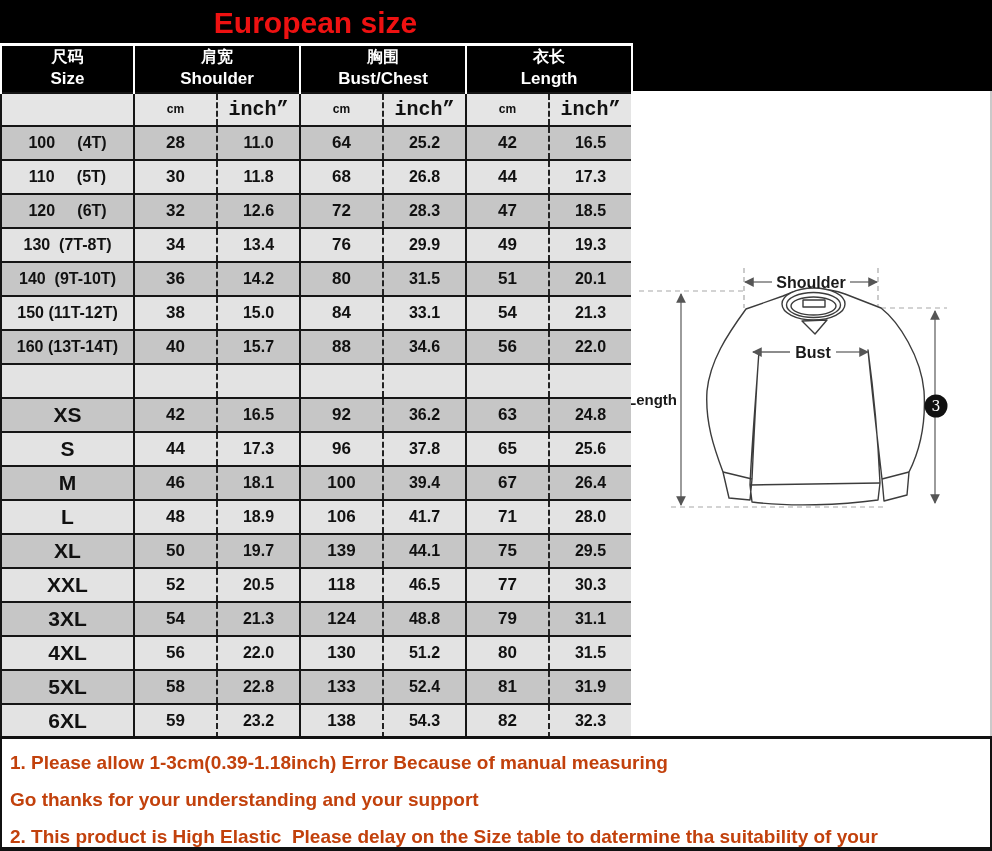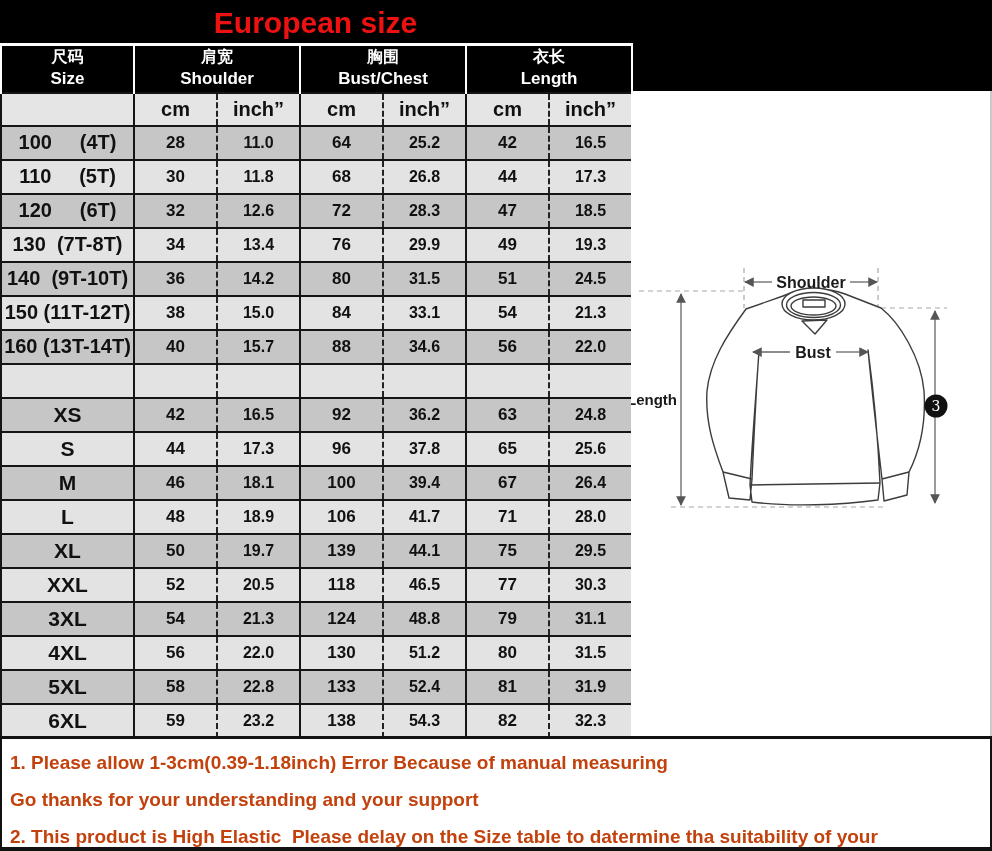--- a/index.html
+++ b/index.html
@@ -14,31 +14,31 @@
   
   table.size-table{position:absolute;left:0;top:43px;width:631px;border-collapse:collapse;table-layout:fixed;}
   .size-table th{background:#000;color:#fff;border-top:3px solid #fff;border-left:2px solid #fff;
                  height:48px;padding:0;text-align:center;vertical-align:middle;}
   .size-table th:first-child{border-left:2px solid #fff;margin-top:14px;}
   .size-table th:last-child{border-right:2px solid #fff;}
   .hdr-zh{font-size:16px;font-weight:bold;line-height:19px;}
   .hdr-en{font-size:17px;font-weight:bold;line-height:25px;}
   .size-table td{border-top:2px solid #151515;text-align:center;vertical-align:middle;
                  padding:0;height:34px;font-weight:bold;color:#111;}
-  tr.units td{height:33px;background:#e5e5e5;font-size:20px;}
+  tr.units td{height:33px;background:#e5e5e5;font-size:12px;}
   tr.dark td{background:#c6c6c6;}
   tr.light td{background:#e3e3e3;}
   .c-size{border-left:2px solid #151515;font-size:21px;white-space:pre;}
   .c-cm{border-left:2px solid #151515;font-size:17px;}
   .c-in{border-left:2px dashed #222;font-size:16px;color:var(--accent,#ee1111);}
   td.c-in:last-child,th:last-child{border-right:2px solid #151515;}
   .size-table td:last-child{border-right:2px solid #151515;}
-  td.kid{font-size:20px;}
+  td.kid{font-size:16px;}
   td.adult{font-size:21px;}
-  tr.units td.c-in{font-size:20px;}
+  tr.units td.c-in{font-size:20px;font-family:Liberation Mono, monospace;}
 
   
   .diagram-panel{position:absolute;left:631px;top:91px;width:361px;height:645px;background:#fff;
                  border-right:2px solid #c9c9c9;}
 
   
   .notes{position:absolute;left:0;top:736px;width:992px;height:115px;background:#fff;
          border-top:3px solid #111;border-bottom:4px solid #111;border-left:2px solid #111;border-right:2px solid #111;
          padding:5px 0 0 8px;}
   .notes p{margin:0;font-size:19px;font-weight:bold;color:#c2410c;line-height:37px;white-space:pre;}
@@ -127,21 +127,21 @@
       <td class="c-cm">49</td>
       <td class="c-in">19.3</td>
     </tr>
         <tr class="dark">
       <td class="c-size kid">140  (9T-10T)</td>
       <td class="c-cm">36</td>
       <td class="c-in">14.2</td>
       <td class="c-cm">80</td>
       <td class="c-in">31.5</td>
       <td class="c-cm">51</td>
-      <td class="c-in">24.5</td>
+      <td class="c-in">20.1</td>
     </tr>
         <tr class="light">
       <td class="c-size kid">150 (11T-12T)</td>
       <td class="c-cm">38</td>
       <td class="c-in">15.0</td>
       <td class="c-cm">84</td>
       <td class="c-in">33.1</td>
       <td class="c-cm">54</td>
       <td class="c-in">21.3</td>
     </tr>

